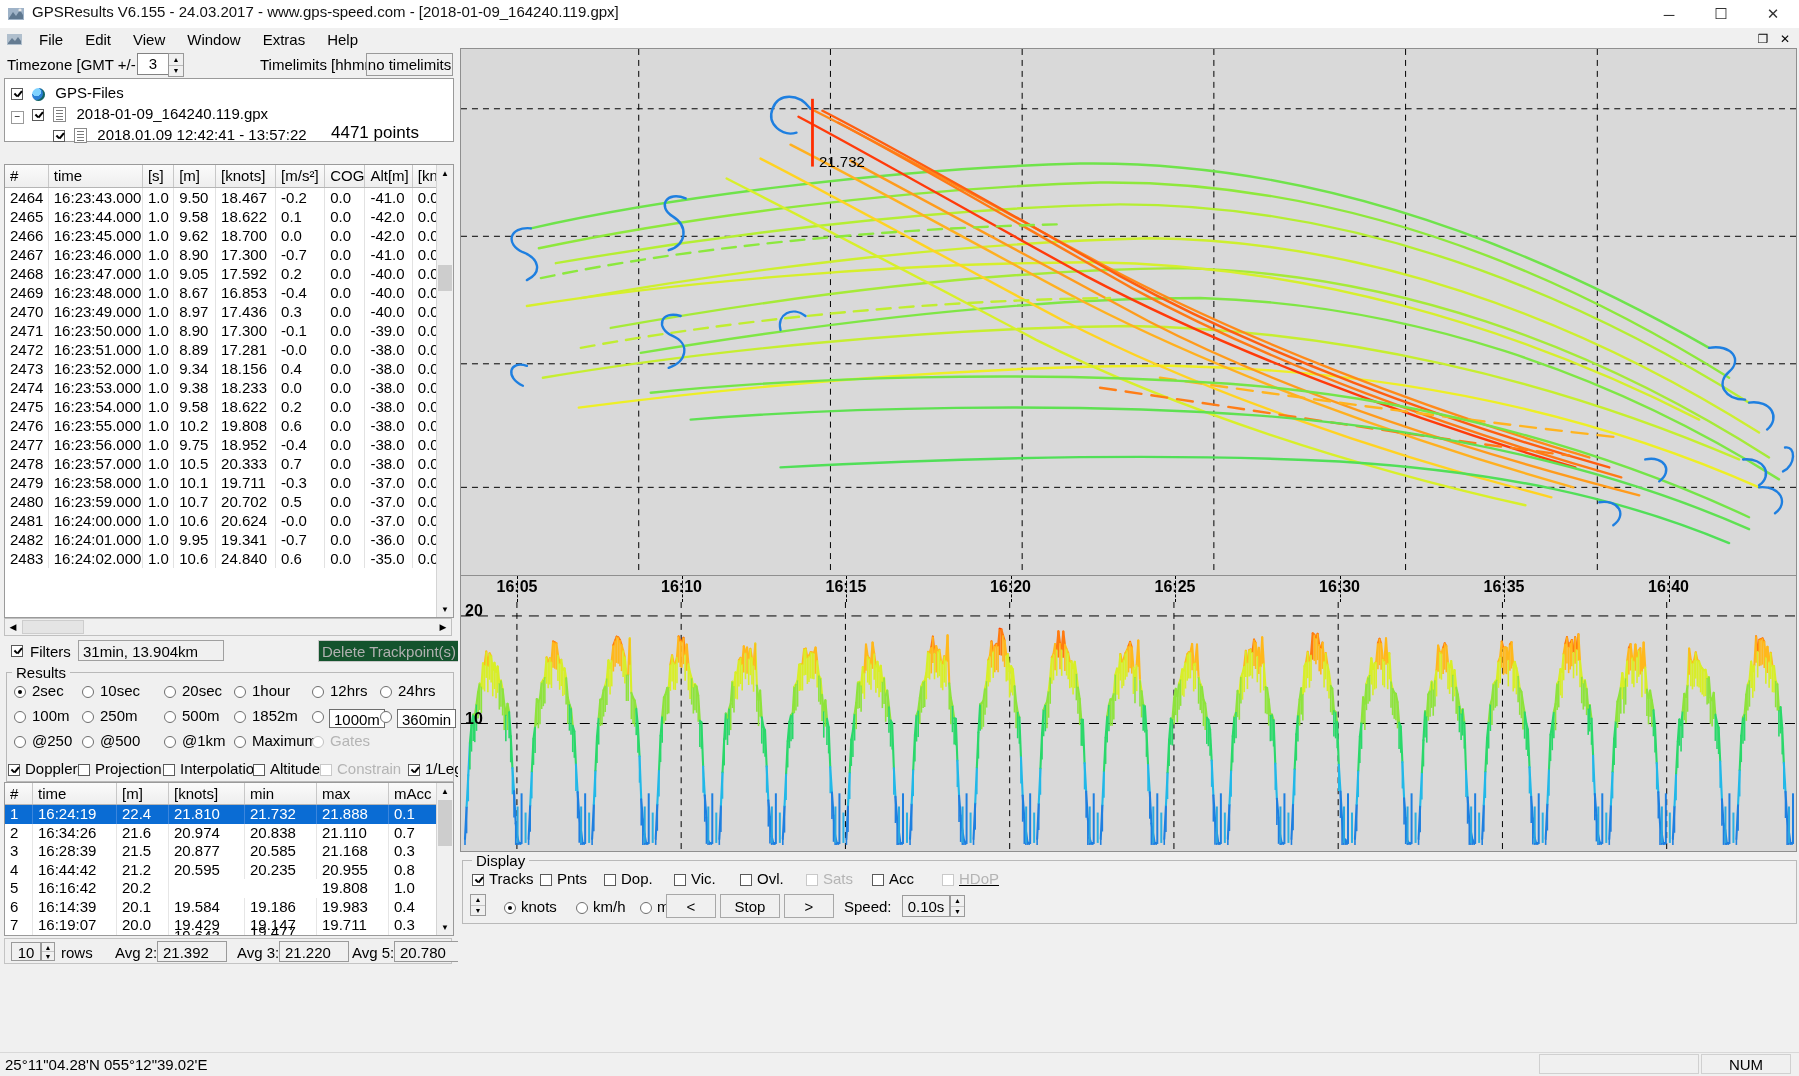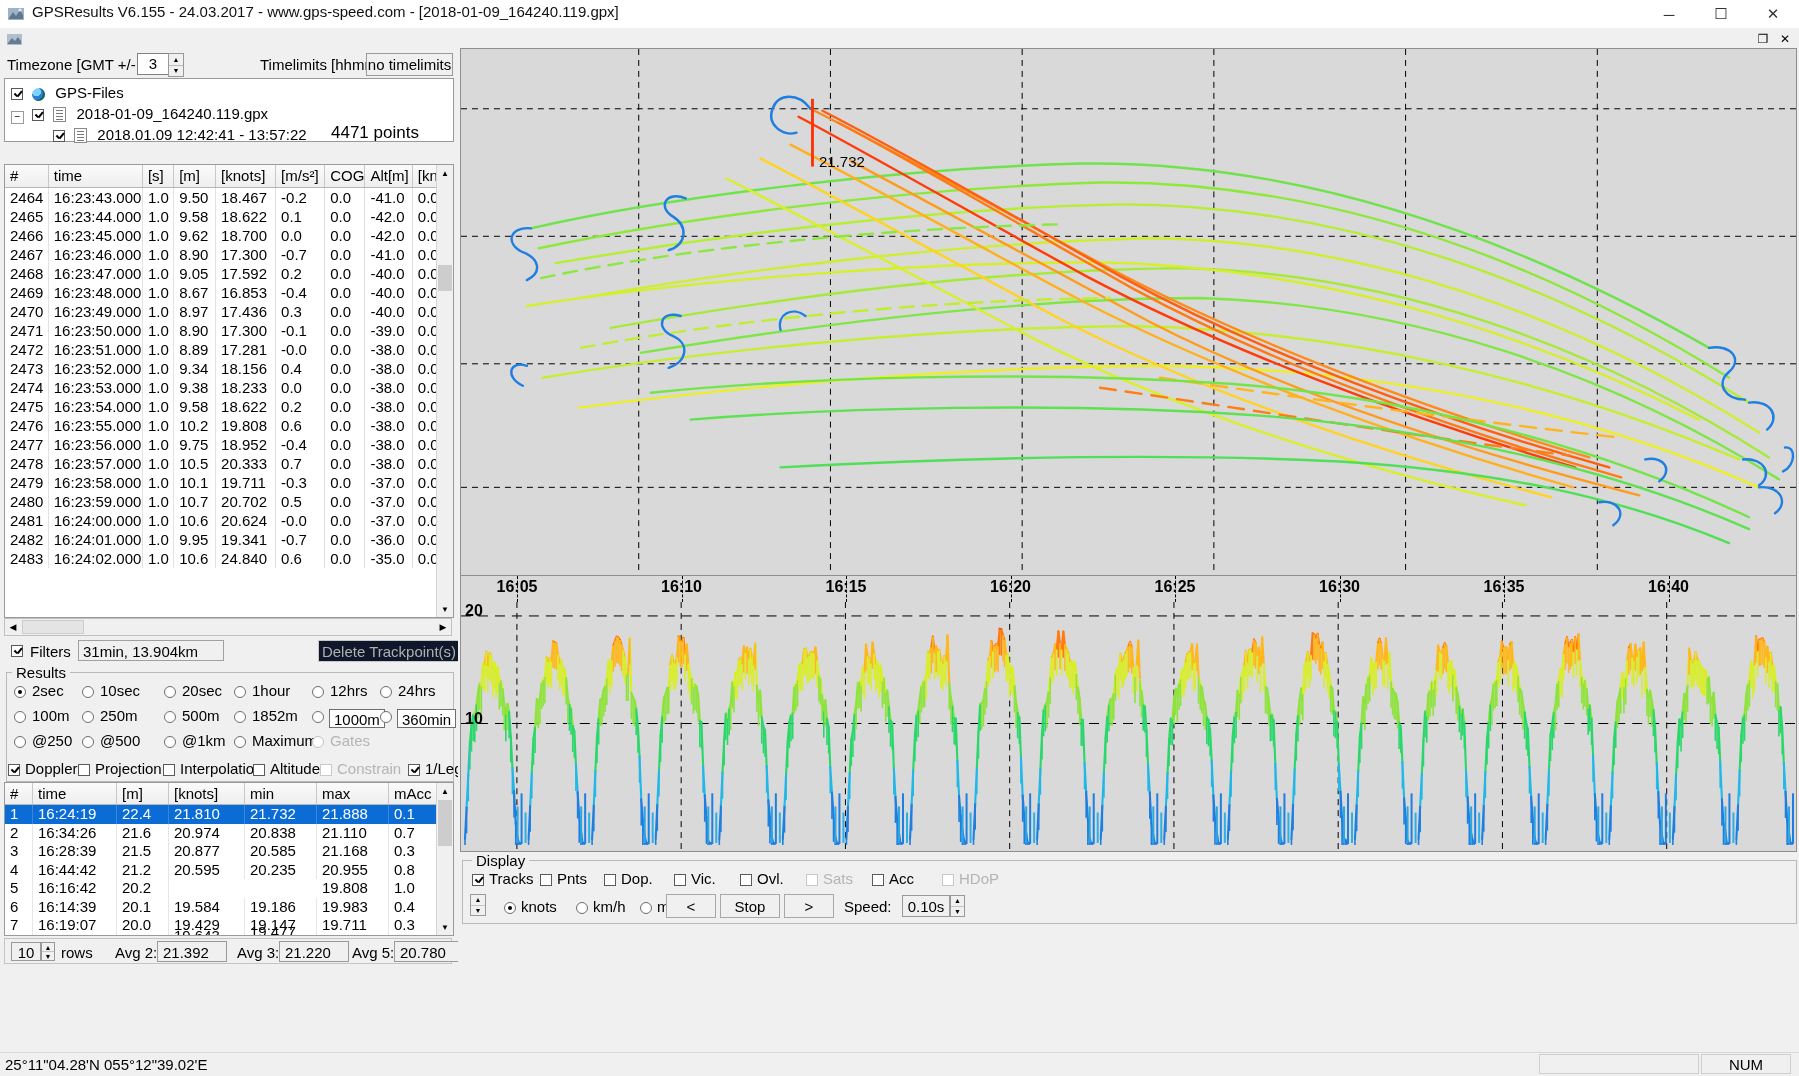--- a/index.html
+++ b/index.html
@@ -72,21 +72,21 @@
   .hsb{position:absolute;left:4px;top:566px;width:448px;height:18px;background:#f0f0f0;border:1px solid #c0c0c0;box-sizing:border-box;}
   .hsb .arr{width:16px;height:16px;display:flex;align-items:center;justify-content:center;font-size:9px;}
   .hsb .thumb{position:absolute;left:17px;top:1px;width:62px;height:14px;background:#e4e4e4;border:1px solid #cdcdcd;box-sizing:border-box;}
 
   
   .filters{position:absolute;left:8px;top:588px;width:444px;height:24px;}
   .fl-label{position:absolute;left:22px;top:3px;font-size:15px;}
   .fl-chk{position:absolute;left:3px;top:5px;}
   .fl-box{position:absolute;left:70px;top:0px;width:146px;height:21px;background:#f0f0f0;border:1px solid #a0a0a0;
           line-height:21px;padding-left:4px;box-sizing:border-box;font-size:15px;}
-  .del-btn{position:absolute;left:310px;top:0px;width:142px;height:22px;background:#0f172a;border:1px solid #c8c8c8;
+  .del-btn{position:absolute;left:310px;top:0px;width:142px;height:22px;background:#14532d;border:1px solid #c8c8c8;
            color:#b0b0b0;text-align:center;line-height:22px;font-size:15px;box-sizing:border-box;}
 
   
   .resgrp{position:absolute;left:6px;top:620px;width:446px;height:108px;border:1px solid #b9b9b9;}
   .resgrp-title{position:absolute;left:12px;top:612px;background:#f0f0f0;padding:0 4px;font-size:15px;}
   .radio{display:inline-block;width:12px;height:12px;border:1px solid #6e6e6e;border-radius:50%;background:#fff;
          vertical-align:-2px;position:relative;box-sizing:border-box;}
   .radio.on:after{content:"";position:absolute;left:3px;top:3px;width:4px;height:4px;border-radius:50%;background:#000;}
   .radio.dis{border-color:#c2c2c2;}
   .ropt{position:absolute;font-size:15px;white-space:nowrap;}
@@ -190,20 +190,28 @@
       <div class="tb-btn">☐</div>
       <div class="tb-btn tb-close">✕</div>
     </div>
   </div>
 
   <div class="menubar">
     <svg class="mb-icon" viewBox="0 0 17 17">
       <rect x="1" y="3" width="15" height="11" fill="#b0bfcd"></rect>
       <path d="M2 12 L6 7 L9 10 L12 6 L15 10 L15 13 L2 13 Z" fill="#657c92"></path>
     </svg>
+    <div class="menu-items">
+      <div class="menu-item">File</div>
+      <div class="menu-item">Edit</div>
+      <div class="menu-item">View</div>
+      <div class="menu-item">Window</div>
+      <div class="menu-item">Extras</div>
+      <div class="menu-item">Help</div>
+    </div>
     <div class="mdi-btns">
       <div class="mdi-btn">❐</div>
       <div class="mdi-btn">✕</div>
     </div>
   </div>
 
   <div class="left">
 
     <div class="tzrow">
       <div class="tzlabel">Timezone [GMT +/- h]:</div>
@@ -2241,21 +2249,21 @@
     <div class="dispgrp"></div>
     <div class="dispgrp-title">Display</div>
     <div id="display-checks">
         <div class="dopt" style="left: 14px;"><span class="chk on"></span><span class="lbl">Tracks</span></div>
         <div class="dopt" style="left: 82px;"><span class="chk"></span><span class="lbl">Pnts</span></div>
         <div class="dopt" style="left: 146px;"><span class="chk"></span><span class="lbl">Dop.</span></div>
         <div class="dopt" style="left: 216px;"><span class="chk"></span><span class="lbl">Vic.</span></div>
         <div class="dopt" style="left: 282px;"><span class="chk"></span><span class="lbl">Ovl.</span></div>
         <div class="dopt dis" style="left: 348px;"><span class="chk dis"></span><span class="lbl">Sats</span></div>
         <div class="dopt" style="left: 414px;"><span class="chk"></span><span class="lbl">Acc</span></div>
-        <div class="dopt dis" style="left: 484px;"><span class="chk dis"></span><span class="lbl">HDoP</span></div>
+        <div class="dopt dis" style="left: 484px; text-decoration: underline;"><span class="chk dis"></span><span class="lbl">HDoP</span></div>
       </div>
 
     <div class="updown">
       <div>▲</div>
       <div>▼</div>
     </div>
     <div id="unit-row">
         <div class="unitopt" style="left: 46px;"><span class="radio on"></span><span class="lbl">knots</span></div>
         <div class="unitopt" style="left: 118px;"><span class="radio"></span><span class="lbl">km/h</span></div>
         <div class="unitopt" style="left: 182px;"><span class="radio"></span><span class="lbl">mph</span></div>

